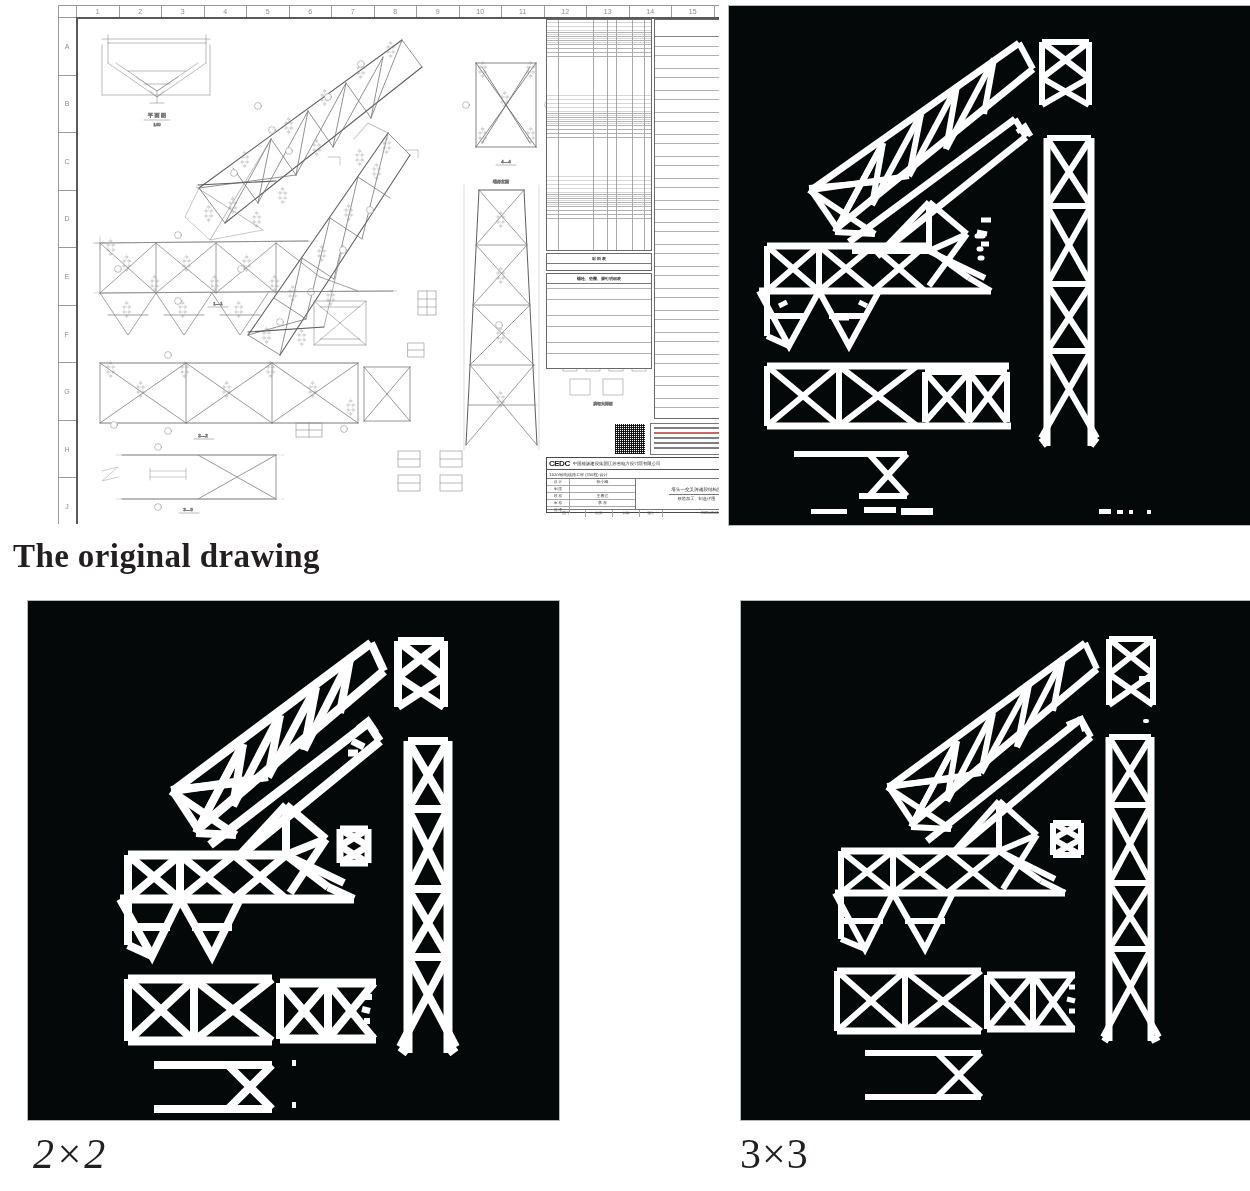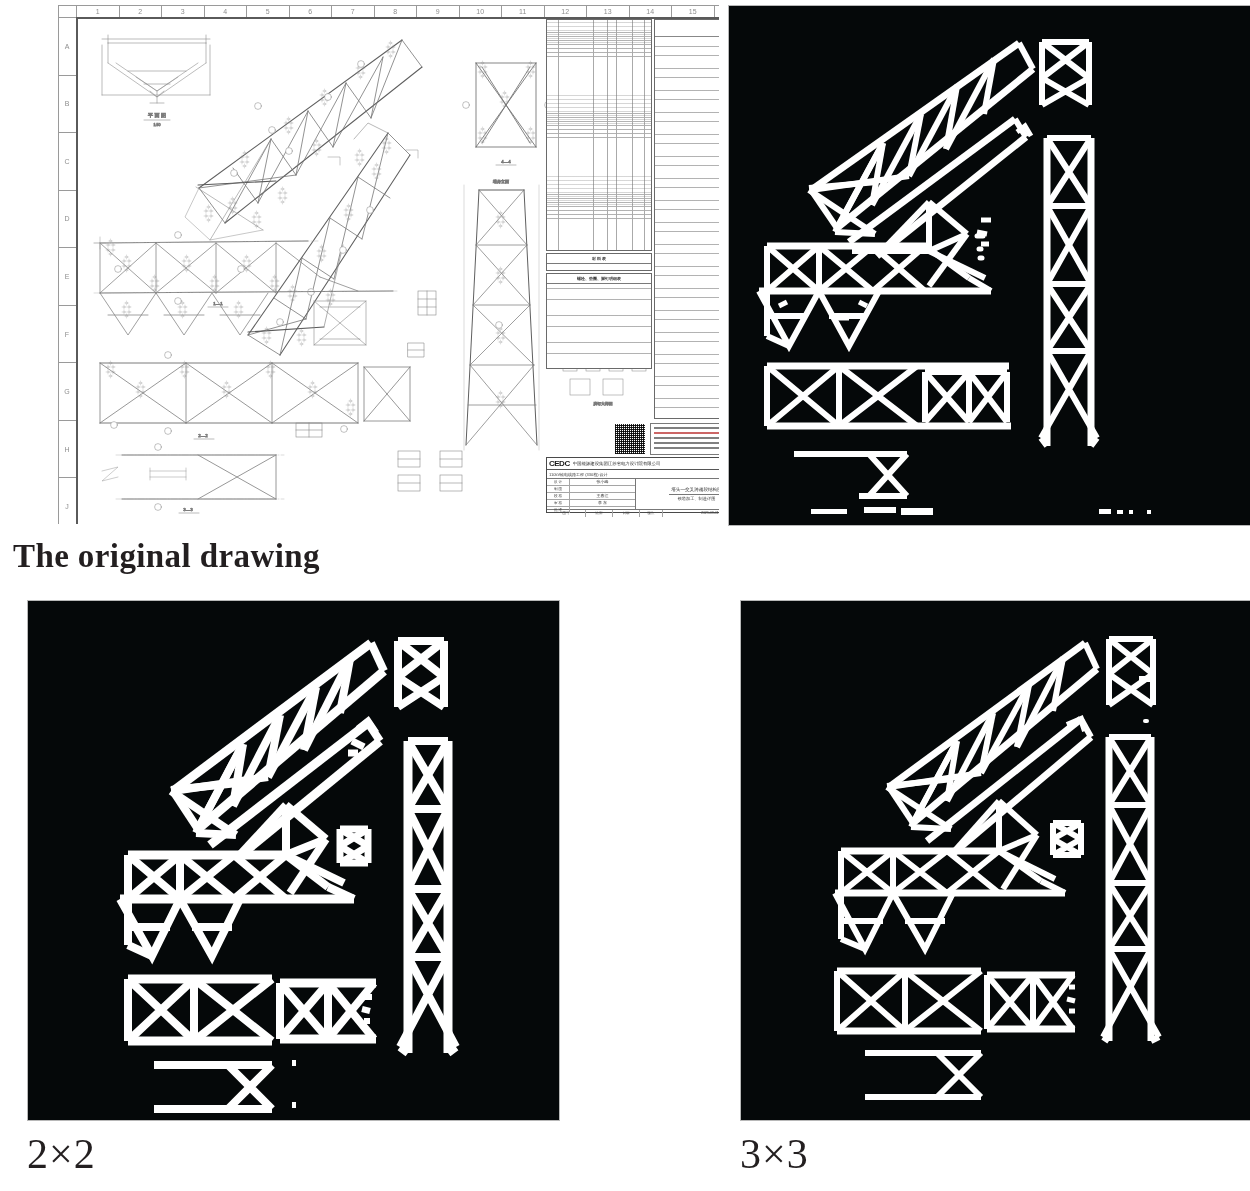--- a/index.html
+++ b/index.html
@@ -909,21 +909,21 @@
           <path d="M380,288 L420,288"></path>
           <path d="M380,288 L420,356 M420,288 L380,356"></path>
           <path d="M380,356 L420,356"></path>
           <path d="M380,356 L428,446 M420,356 L372,446"></path>
           <path d="M372,446 L380,452 M420,452 L428,446"></path>
         </g>
       </g>
     </svg>
   </div>
 
-  <div class="caption caption-num" style="left:27px;top:1133px;width:531px;">2×2</div>
+  <div class="caption caption-num" style="left:33px;top:1133px;width:531px;font-style:italic;">2×2</div>
 
   <div class="panel panel-bin" style="left:740px;top:600px;width:510px;height:519px;">
     <svg width="510" height="519" viewBox="0 0 510 519">
       <g stroke="#ffffff" fill="none" stroke-linecap="butt">
 
         <g stroke-width="7">
           <path d="M148,186 L344,42"></path>
           <path d="M172,222 L356,68"></path>
         </g>
         <g stroke-width="6">

